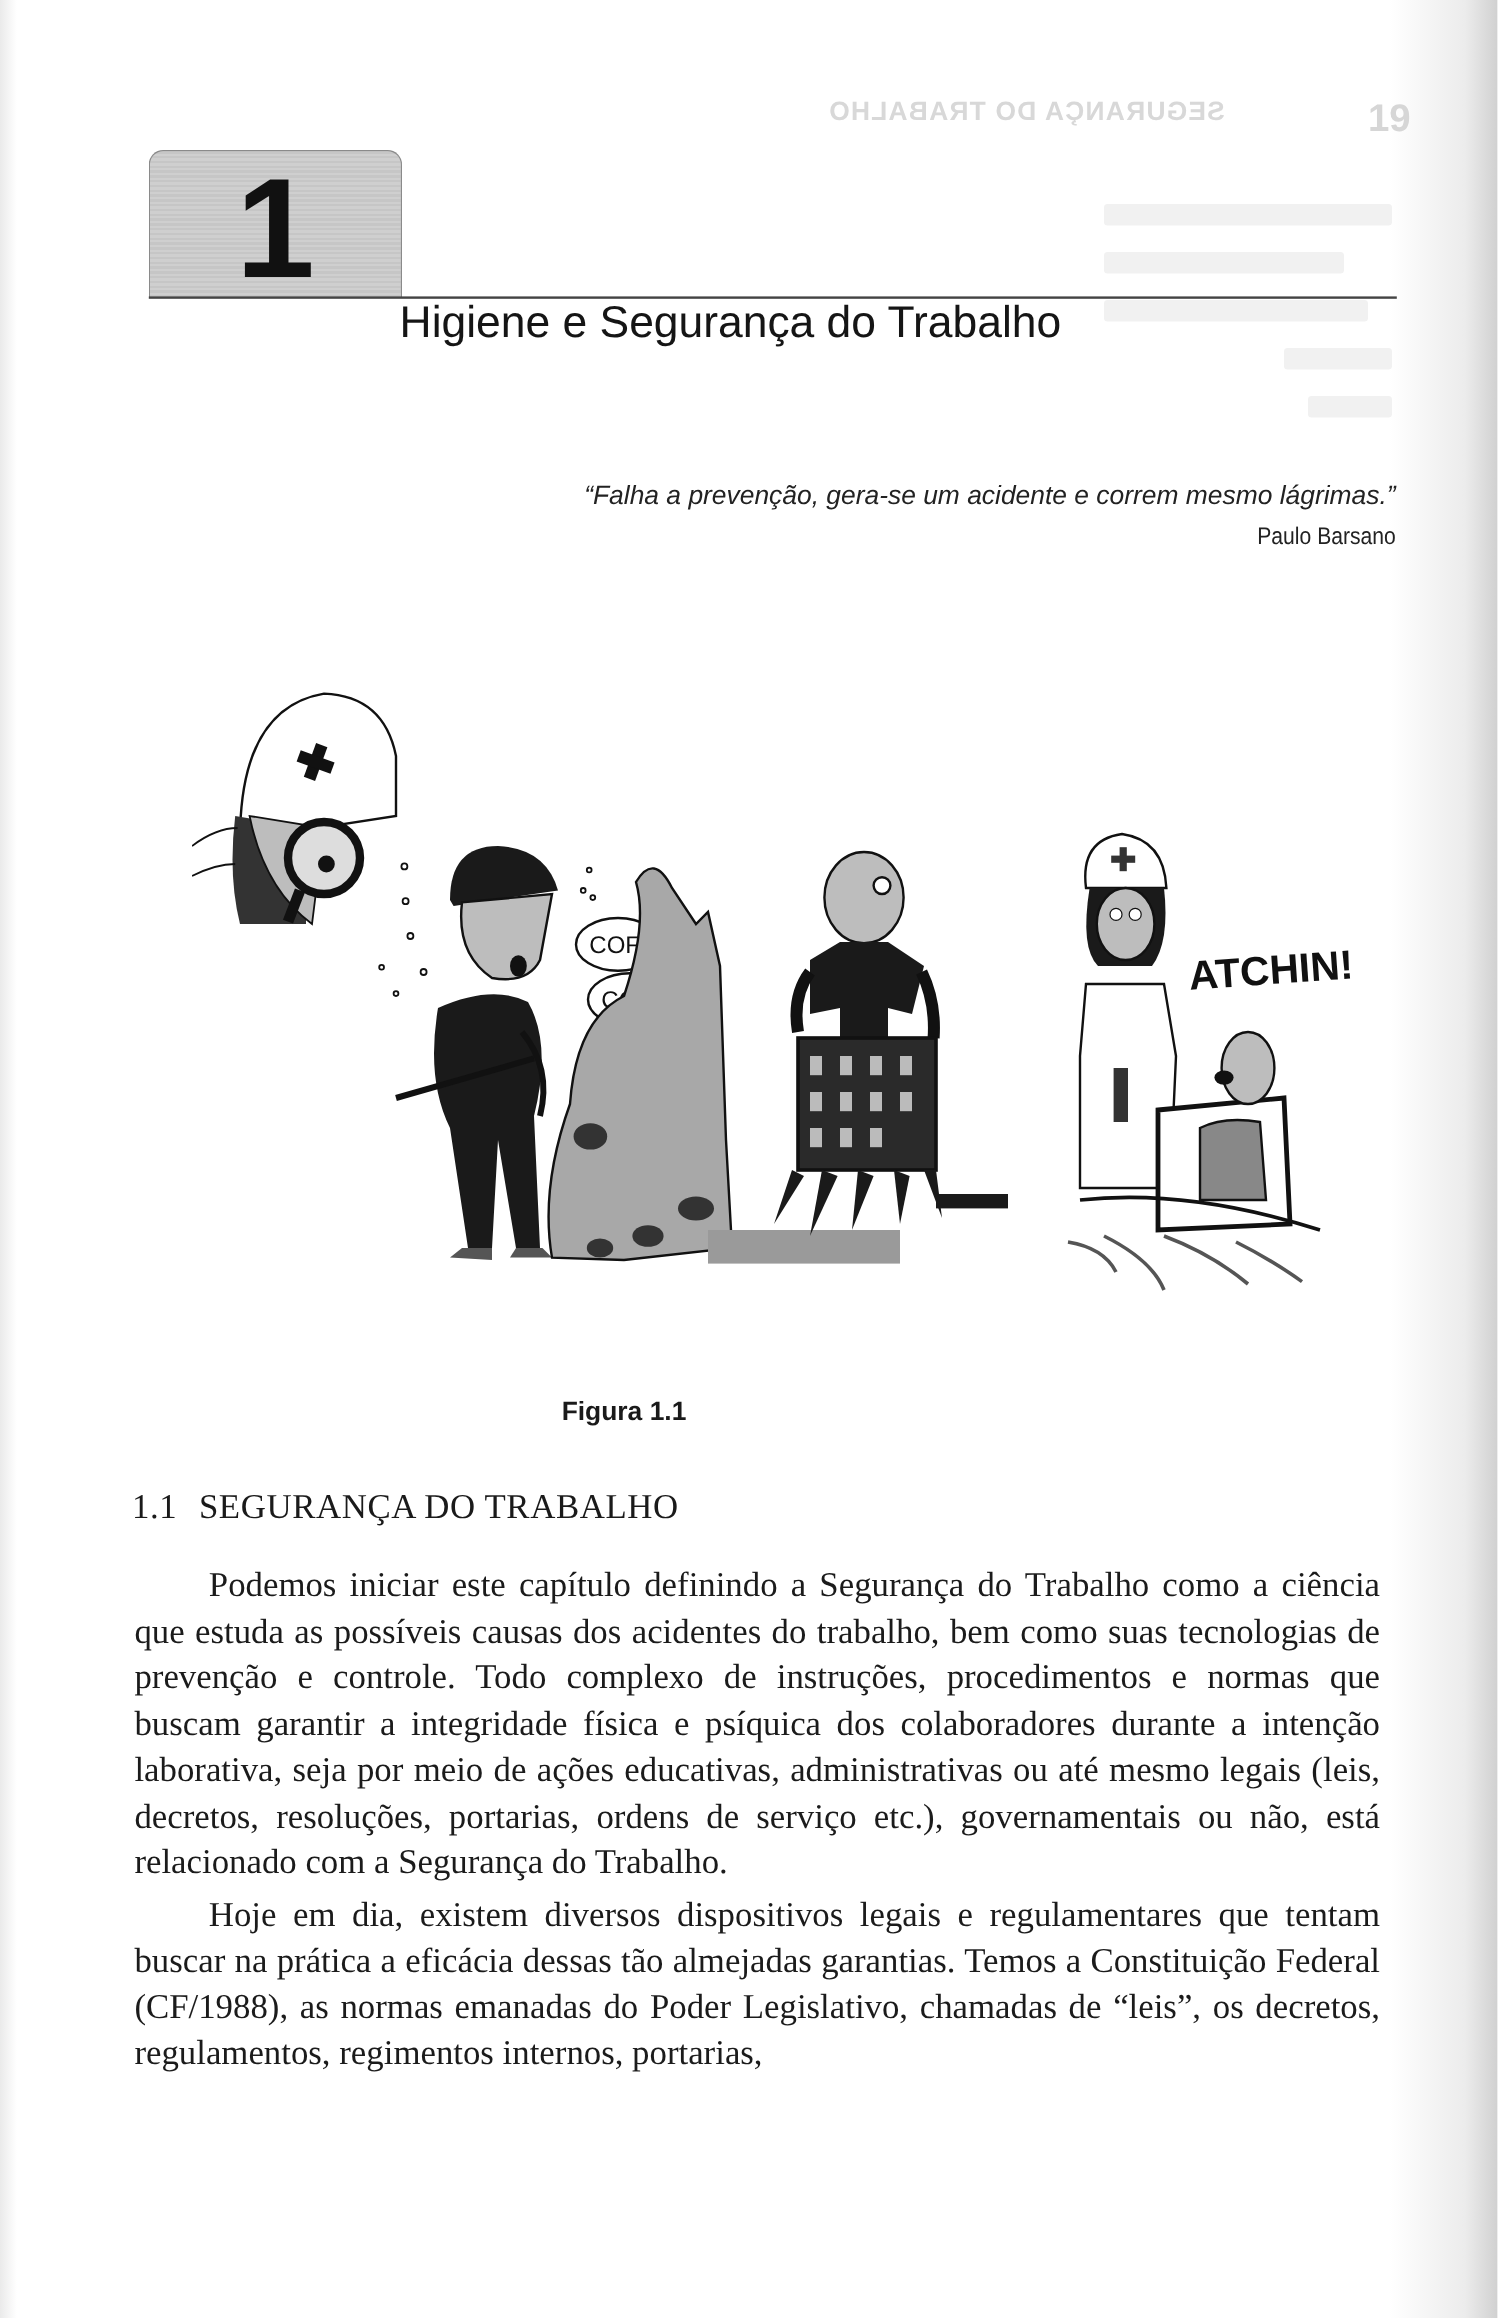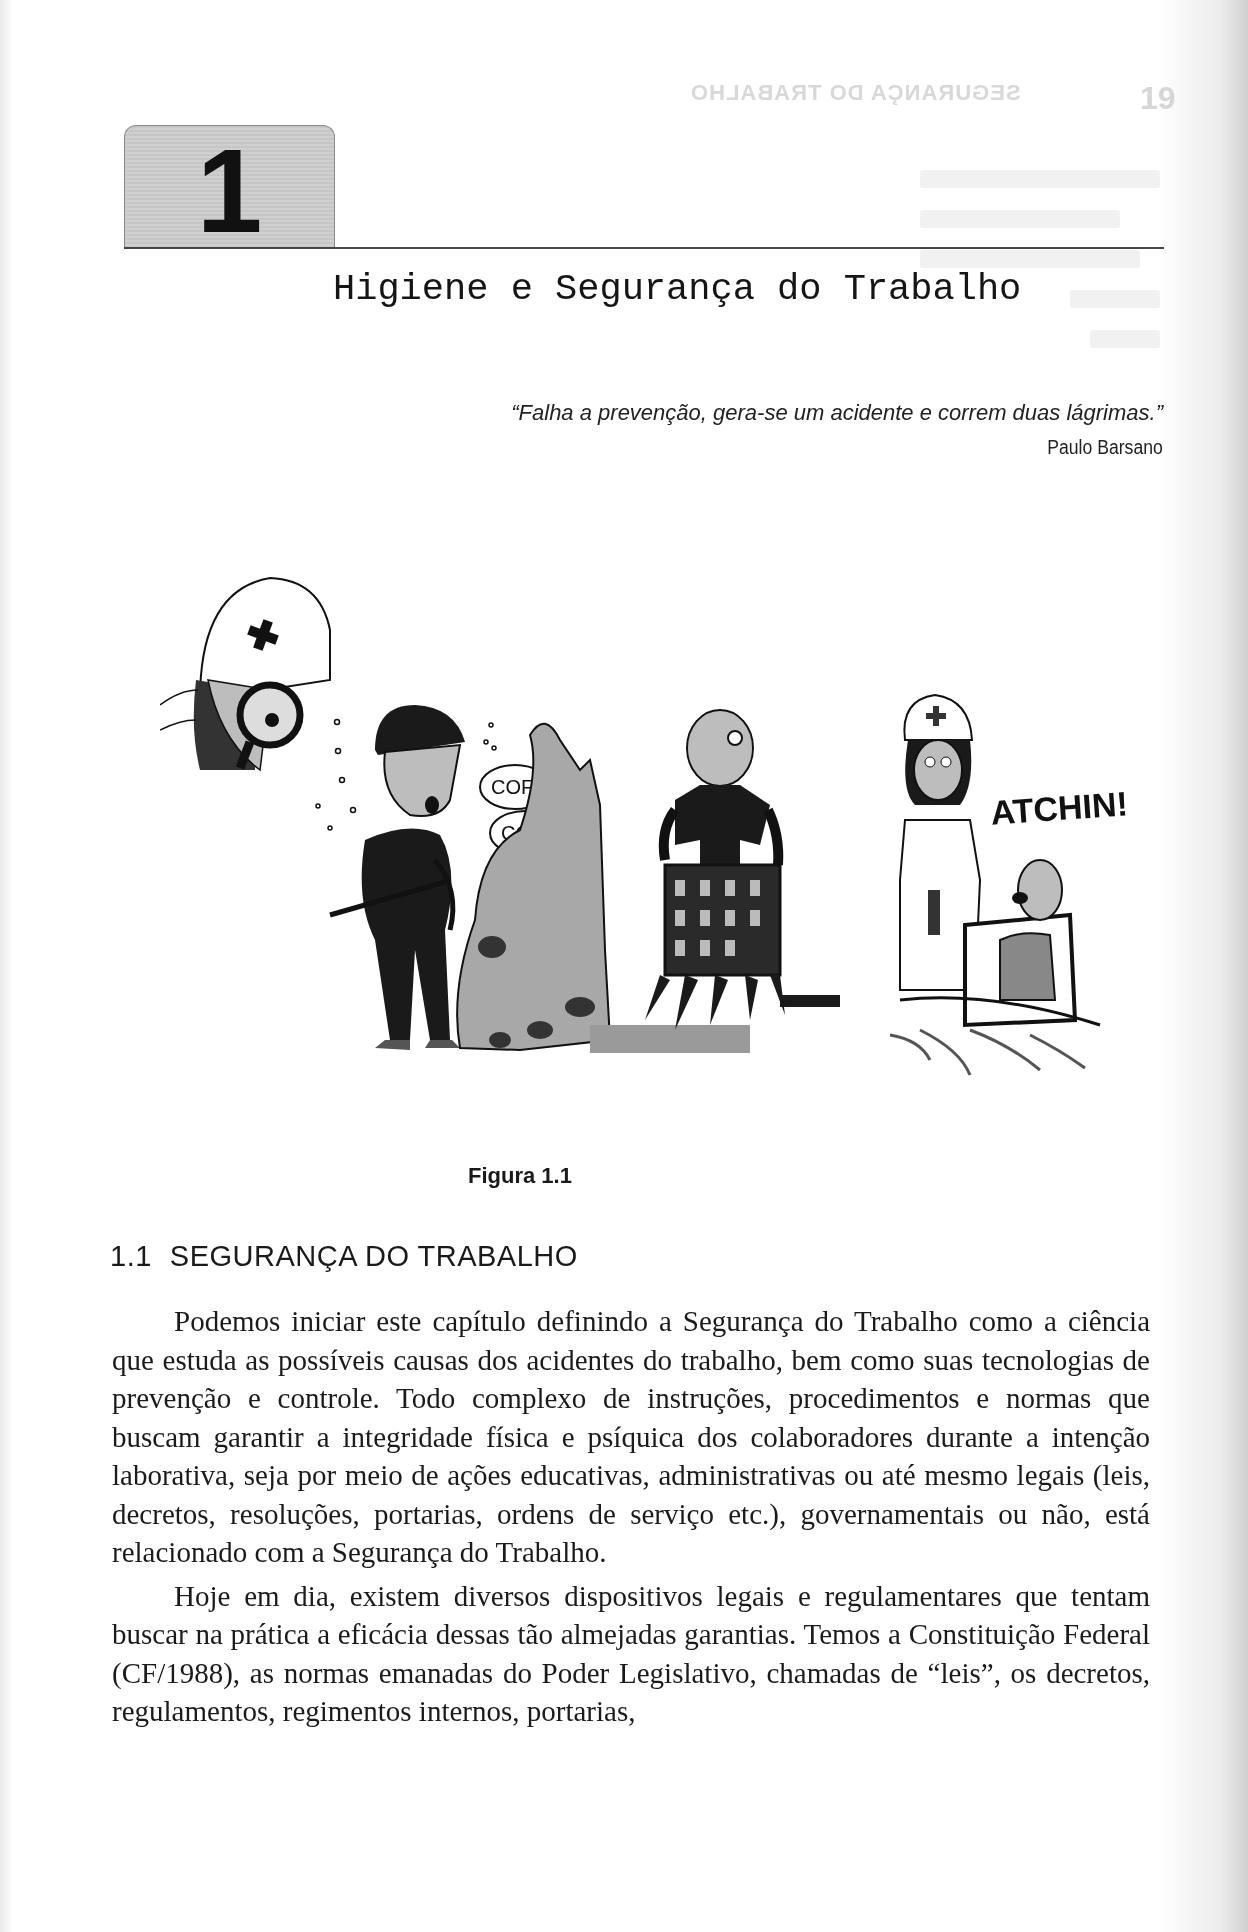--- a/index.html
+++ b/index.html
@@ -38,42 +38,42 @@
     }
     .chapter-number {
       font-family: "Liberation Sans", sans-serif; font-weight: bold;
       font-size: 118px; line-height: 1; color: #111; margin-top: 8px;
     }
     .chapter-rule {
       position: absolute; left: 124px; top: 247px; width: 1040px; height: 2px;
       background: #444;
     }
     .chapter-title {
-      position: absolute; left: 333px; top: 268px;
-      font-family: Liberation Mono, monospace; font-size: 37px; color: #151515;
+      position: absolute; left: 333px; top: 248px;
+      font-family: Liberation Sans, sans-serif; font-size: 37px; color: #151515;
     }
     .epigraph {
       position: absolute; right: 85px; top: 400px; text-align: right;
       font-family: "Liberation Sans", sans-serif;
     }
     .epigraph-quote { font-style: italic; font-size: 22px; color: #222; }
     .epigraph-author { font-size: 20px; margin-top: 10px; color: #222; transform: scaleX(0.88); transform-origin: right; }
 
     .figure {
       position: absolute; left: 160px; top: 570px; width: 990px; height: 550px;
     }
     .figure svg { width: 100%; height: 100%; }
 
     .figure-caption {
       position: absolute; left: 0; width: 1040px; top: 1163px; text-align: center;
       font-family: "Liberation Sans", sans-serif; font-weight: bold; font-size: 22px; color: #1a1a1a;
     }
     .section-heading {
       position: absolute; left: 110px; top: 1240px;
-      font-family: Liberation Sans, sans-serif; font-size: 29px; color: #1a1a1a;
+      font-family: Liberation Serif, serif; font-size: 29px; color: #1a1a1a;
       letter-spacing: 0.5px;
     }
     .section-heading .num { margin-right: 18px; }
 
     .body-text {
       position: absolute; left: 112px; top: 1302px; width: 1042px;
       font-family: "Liberation Serif", serif; font-size: 29px; line-height: 38.5px;
       color: #1b1b1b; text-align: justify; hyphens: manual;
     }
     .body-text p { margin: 0 4px 5px 0; text-indent: 62px; }
@@ -94,21 +94,21 @@
     <div style="width:70px; margin-left:170px"></div>
 </div>
 
 <div class="chapter-box">
   <span class="chapter-number">1</span>
 </div>
 <div class="chapter-rule"></div>
 <div class="chapter-title">Higiene e Segurança do Trabalho</div>
 
 <div class="epigraph">
-  <div class="epigraph-quote">“Falha a prevenção, gera-se um acidente e correm duas lágrimas.”</div>
+  <div class="epigraph-quote">“Falha a prevenção, gera-se um acidente e correm mesmo lágrimas.”</div>
   <div class="epigraph-author">Paulo Barsano</div>
 </div>
 
 <div class="figure">
   <svg viewBox="0 0 990 550" xmlns="http://www.w3.org/2000/svg">
 
     <g>
       <path d="M40 130 Q40 20 110 8 Q160 10 170 60 L170 110 Z" fill="#fff" stroke="#111" stroke-width="2"></path>
       <rect x="98" y="50" width="10" height="30" fill="#111" transform="rotate(20 103 65)"></rect>
       <rect x="88" y="60" width="30" height="10" fill="#111" transform="rotate(20 103 65)"></rect>

